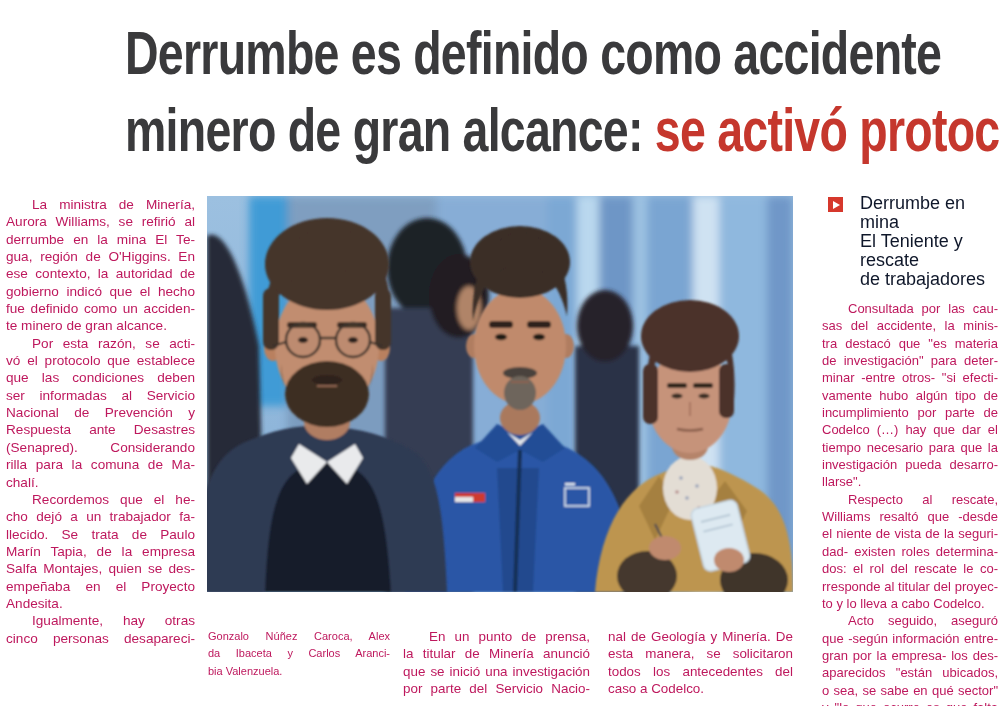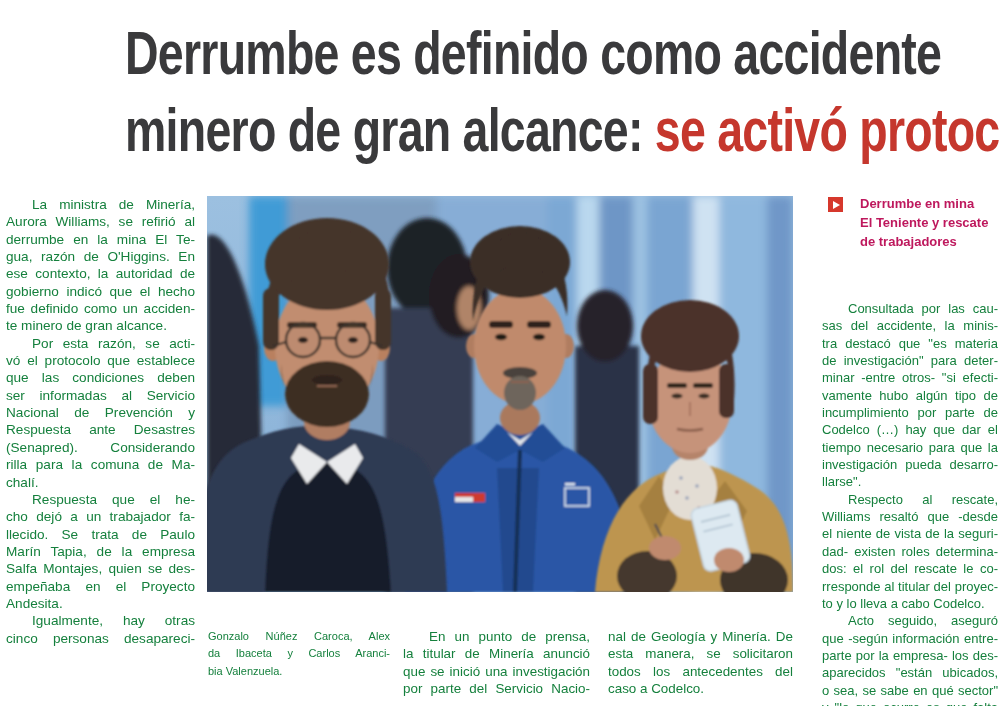--- a/index.html
+++ b/index.html
@@ -6,37 +6,37 @@
   #page{position:relative;width:1000px;height:706px;background:#ffffff;overflow:hidden;
         font-family:"Liberation Sans", sans-serif;color:#3b3b3b;}
 
   
   .headline{position:absolute;top:14px;left:0;width:1000px;text-align:center;
             font-weight:bold;color:#3a3a3c;font-size:62px;line-height:77px;letter-spacing:-1px;}
   .hl-line{transform:scaleX(0.75);transform-origin:50% 50%;white-space:nowrap;}
   .hl-red{color:#c5372d;}
 
   
-  .col{position:absolute;line-height:17.35px;color:#15803d;}
+  .col{position:absolute;line-height:17.35px;color:#be185d;}
   .ln{text-align:justify;text-align-last:justify;-moz-text-align-last:justify;}
   .ln-last{text-align-last:left;-moz-text-align-last:left;}
   .ln-ind{padding-left:26px;}
   #left-col{left:6px;top:196px;width:189px;font-size:13.6px;}
   #right-col{left:822px;top:264px;width:176px;font-size:13px;margin-top:36px;}
   #bottom-col-a{left:208px;top:628px;width:182px;font-size:11px;}
   #bottom-col-b{left:403px;top:628px;width:187px;font-size:13.4px;}
   #bottom-col-c{left:608px;top:628px;width:185px;font-size:13.4px;}
 
   
   .kicker{position:absolute;left:822px;top:194px;width:176px;}
   .kicker-icon{position:absolute;left:6px;top:3px;width:15px;height:15px;background:#d6382c;
                display:flex;align-items:center;justify-content:center;}
   .kicker-icon .tri{width:0;height:0;border-left:7px solid #ffffff;
                     border-top:4.5px solid transparent;border-bottom:4.5px solid transparent;margin-left:2px;}
-  .kicker-text{padding-left:38px;font-size:13px;font-weight:bold;color:#be185d;
+  .kicker-text{padding-left:38px;font-size:18px;font-weight:normal;color:#0f172a;
                line-height:19px;white-space:pre-line;text-align:left;}
 
   
   .photo{position:absolute;left:207px;top:196px;width:586px;height:396px;overflow:hidden;}
   .photo svg{display:block;}
 </style>
 </head>
 <body>
 
 <div id="page">
@@ -47,35 +47,35 @@
     </div>
     <div class="hl-line">
       <span>minero de gran alcance: </span><span class="hl-red">se activó protocolo</span>
     </div>
   </div>
 
   <div id="left-col" class="col">
       <div class="ln ln-ind">La ministra de Minería,</div>
       <div class="ln">Aurora Williams, se refirió al</div>
       <div class="ln">derrumbe en la mina El Te-</div>
-      <div class="ln">gua, razón de O'Higgins. En</div>
+      <div class="ln">gua, región de O'Higgins. En</div>
       <div class="ln">ese contexto, la autoridad de</div>
       <div class="ln">gobierno indicó que el hecho</div>
       <div class="ln">fue definido como un acciden-</div>
       <div class="ln ln-last">te minero de gran alcance.</div>
       <div class="ln ln-ind">Por esta razón, se acti-</div>
       <div class="ln">vó el protocolo que establece</div>
       <div class="ln">que las condiciones deben</div>
       <div class="ln">ser informadas al Servicio</div>
       <div class="ln">Nacional de Prevención y</div>
       <div class="ln">Respuesta ante Desastres</div>
       <div class="ln">(Senapred). Considerando</div>
       <div class="ln">rilla para la comuna de Ma-</div>
       <div class="ln ln-last">chalí.</div>
-      <div class="ln ln-ind">Respuesta que el he-</div>
+      <div class="ln ln-ind">Recordemos que el he-</div>
       <div class="ln">cho dejó a un trabajador fa-</div>
       <div class="ln">llecido. Se trata de Paulo</div>
       <div class="ln">Marín Tapia, de la empresa</div>
       <div class="ln">Salfa Montajes, quien se des-</div>
       <div class="ln">empeñaba en el Proyecto</div>
       <div class="ln ln-last">Andesita.</div>
       <div class="ln ln-ind">Igualmente, hay otras</div>
       <div class="ln">cinco personas desapareci-</div>
     </div>
 
@@ -236,21 +236,21 @@
       <div class="ln ln-last">llarse".</div>
       <div class="ln ln-ind">Respecto al rescate,</div>
       <div class="ln">Williams resaltó que -desde</div>
       <div class="ln">el niente de vista de la seguri-</div>
       <div class="ln">dad- existen roles determina-</div>
       <div class="ln">dos: el rol del rescate le co-</div>
       <div class="ln">rresponde al titular del proyec-</div>
       <div class="ln ln-last">to y lo lleva a cabo Codelco.</div>
       <div class="ln ln-ind">Acto seguido, aseguró</div>
       <div class="ln">que -según información entre-</div>
-      <div class="ln">parte por la empresa- los des-</div>
+      <div class="ln">gran por la empresa- los des-</div>
       <div class="ln">aparecidos "están ubicados,</div>
       <div class="ln">o sea, se sabe en qué sector"</div>
       <div class="ln">y "lo que ocurre es que falta</div>
       <div class="ln ln-last">naturalmente el contacto".</div>
     </div>
 
   <div id="bottom-col-a" class="col">
       <div class="ln">Gonzalo Núñez Caroca, Alex</div>
       <div class="ln">da Ibaceta y Carlos Aranci-</div>
       <div class="ln ln-last">bia Valenzuela.</div>

